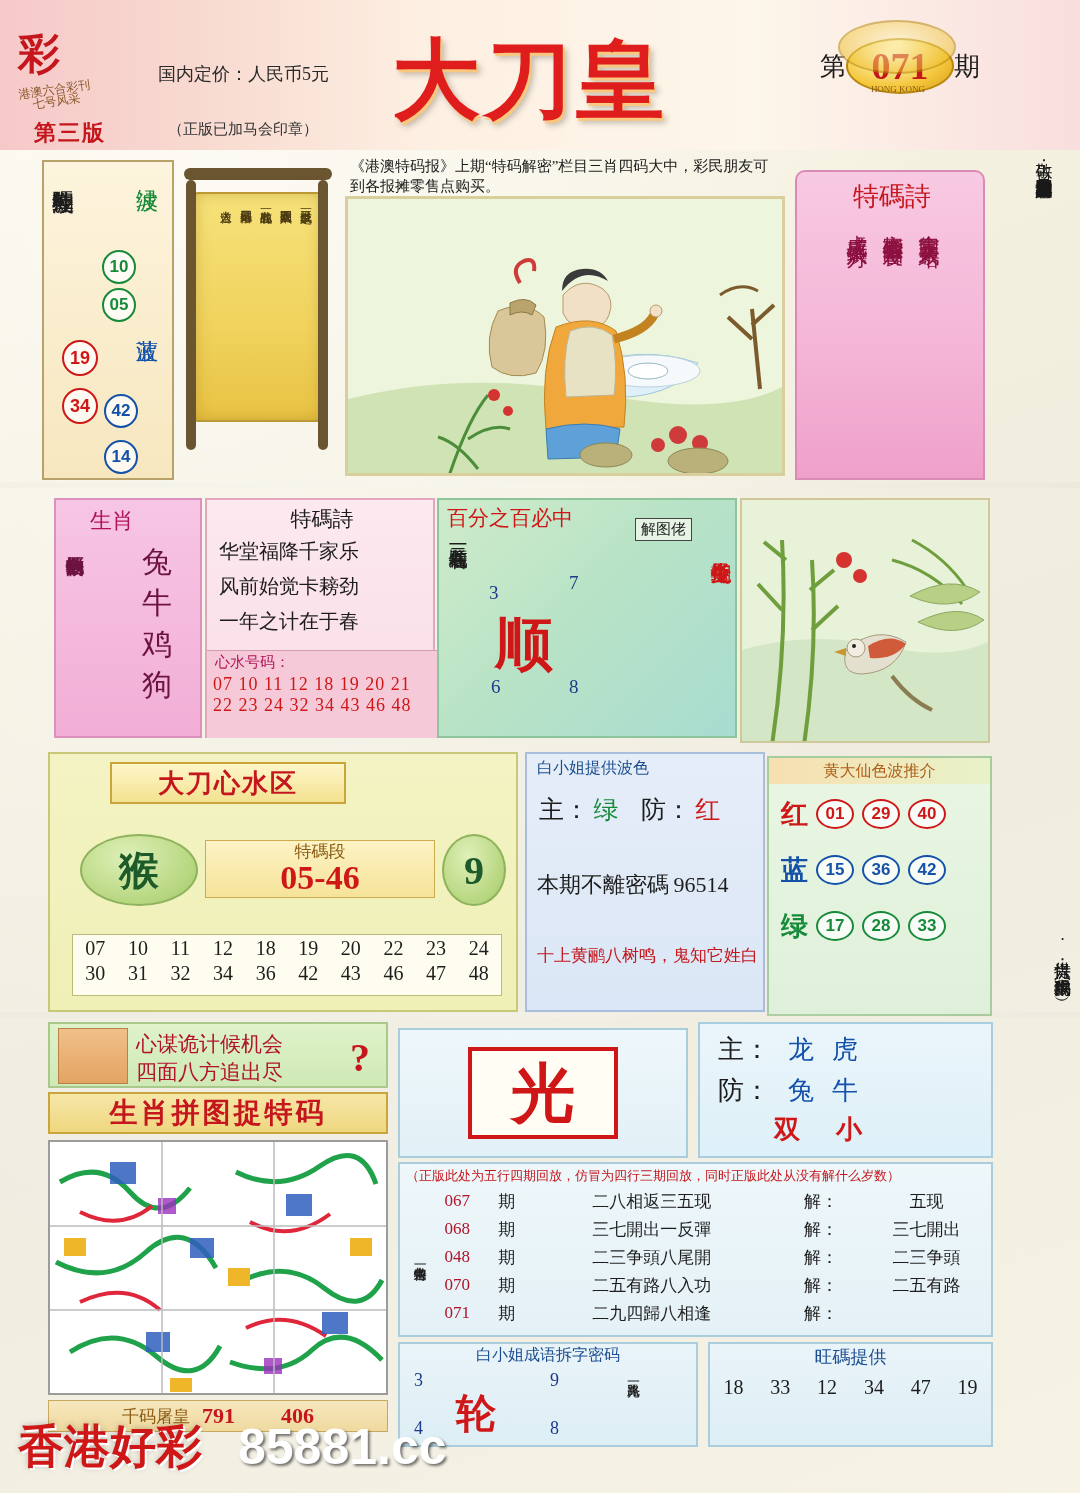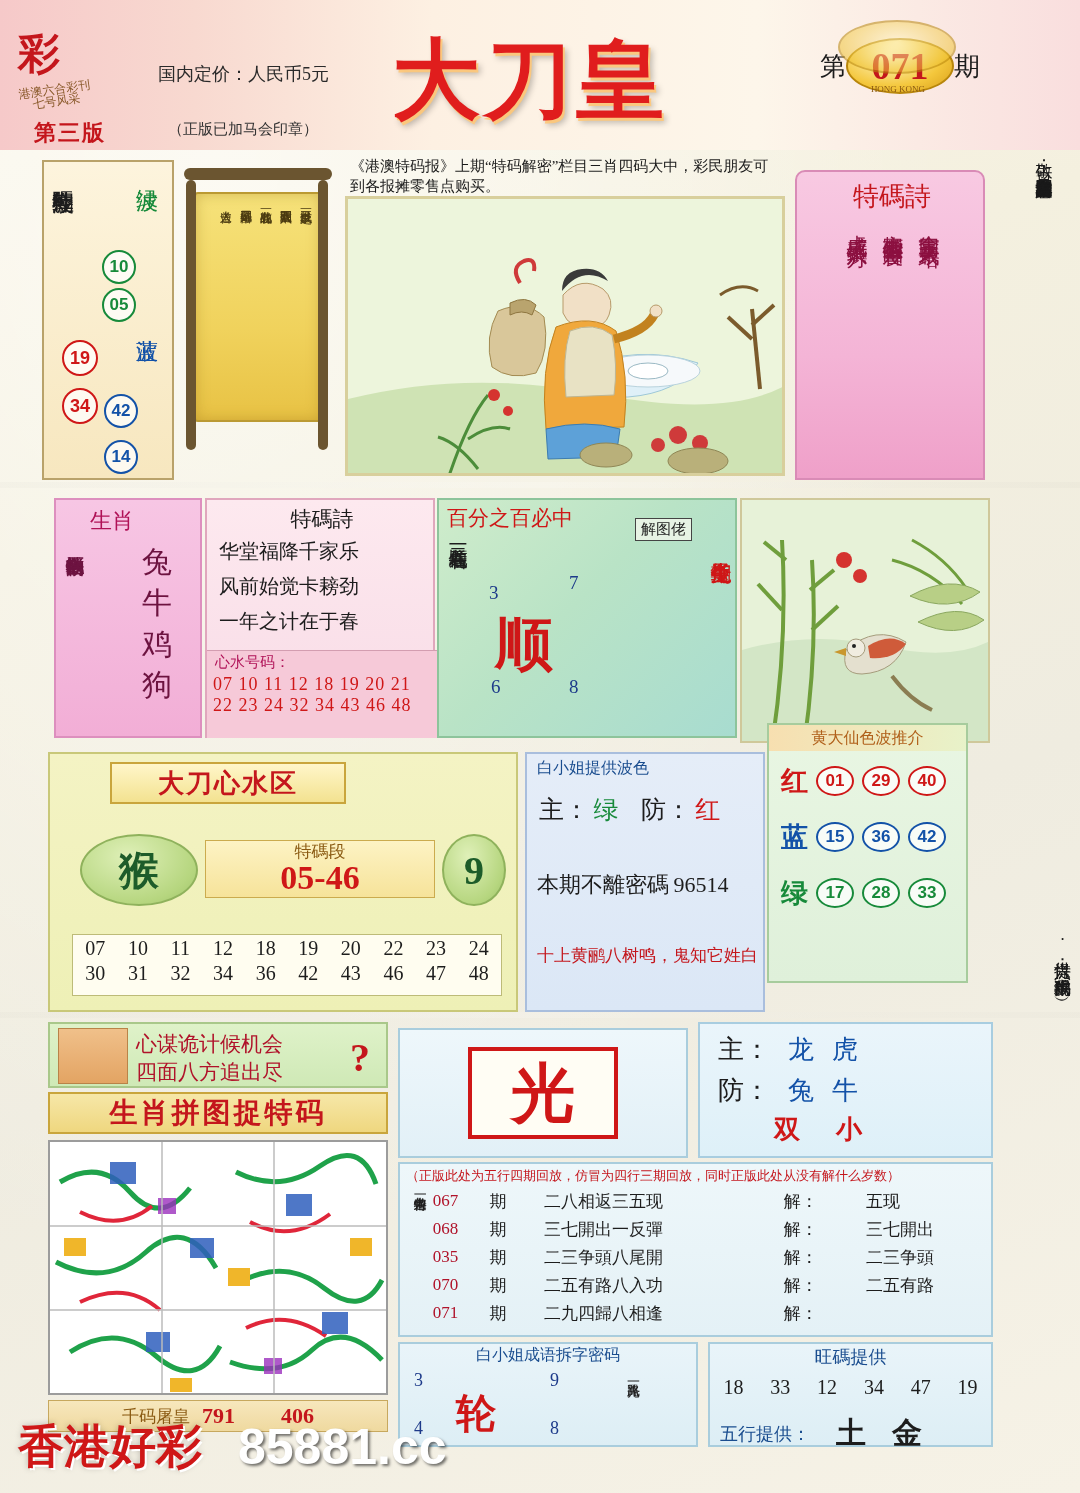--- a/index.html
+++ b/index.html
@@ -164,21 +164,21 @@
   
   #bai { left:525px; top:752px; width:240px; height:260px;
     background: linear-gradient(180deg,#e5edf8,#dbe7f6);
     border:2px solid #a9bedd; }
   #bai .hd { font-size:16px; color:#1a4d8f; font-family:"Liberation Serif",serif;}
   #bai .zhu { font-size:25px; color:#1d1d1d; font-family:"Liberation Serif",serif;}
   #bai .g { color:#178a3a; } #bai .r { color:#cf1717; }
   #bai .mima { font-size:22px; color:#1d1d1d; font-family:"Liberation Serif",serif;}
   #bai .rid { font-size:17px; color:#c4161c; font-family:"Liberation Serif",serif;}
 
-  #huang { left:767px; top:723px; width:201px; height:260px;
+  #huang { left:767px; top:756px; width:225px; height:260px;
     background: linear-gradient(180deg,#e9f6e3,#dff0da);
     border:2px solid #a7cc9d; }
   #huang .hd { font-size:16px; color:#b0601a; font-family:"Liberation Serif",serif; background:linear-gradient(90deg,#f7dfb0,#e8f2c9);}
   .rowlab { font-size:27px; font-weight:bold; font-family:"Liberation Serif",serif;}
   .lr { color:#cf1717;} .lb { color:#1352a8;} .lg { color:#178a3a;}
 
   
   #puzzlebox { left:48px; top:1022px; width:340px; height:410px; }
   #qbanner { position:absolute; left:0; top:0; width:340px; height:66px;
     background: linear-gradient(180deg,#dff2c9,#cfe9b6);
@@ -616,40 +616,40 @@
       <span class="v">牛</span>
     </div>
     <div style="display:flex;align-items:center;gap:36px;padding:4px 0 0 74px;">
       <span class="rr">双</span>
       <span class="rr">小</span>
     </div>
   </div>
 
   <div id="hist" class="abs">
     <div class="note" style="margin:3px 0 2px 6px;">（正版此处为五行四期回放，仿冒为四行三期回放，同时正版此处从没有解什么岁数）</div>
-    <div style="display:flex;">
+    <div style="display:flex;text-align:center;">
       <div class="vt vert" style="width:26px;height:140px;margin-left:4px;">曾道人一句中特</div>
       <table>
         <tbody>
             <tr>
           <td class="qi">067</td>
           <td>期</td>
           <td style="padding-left:16px;">二八相返三五现</td>
           <td style="padding-left:20px;">解：</td>
           <td>五现</td>
         </tr>
         <tr>
           <td class="qi">068</td>
           <td>期</td>
           <td style="padding-left:16px;">三七開出一反彈</td>
           <td style="padding-left:20px;">解：</td>
           <td>三七開出</td>
         </tr>
         <tr>
-          <td class="qi">035</td>
+          <td class="qi">048</td>
           <td>期</td>
           <td style="padding-left:16px;">二三争頭八尾開</td>
           <td style="padding-left:20px;">解：</td>
           <td>二三争頭</td>
         </tr>
         <tr>
           <td class="qi">070</td>
           <td>期</td>
           <td style="padding-left:16px;">二五有路八入功</td>
           <td style="padding-left:20px;">解：</td>
@@ -680,25 +680,20 @@
   <div id="wangma" class="abs">
     <div class="hd ctr" style="height:26px;">旺碼提供</div>
     <div class="nums" style="display:flex;justify-content:space-around;margin-top:6px;">
       <span>18</span>
       <span>33</span>
       <span>12</span>
       <span>34</span>
       <span>47</span>
       <span>19</span>
     </div>
-    <div style="display:flex;align-items:center;gap:26px;margin:14px 0 0 10px;">
-      <span class="wx">五行提供：</span>
-      <span class="wxv">土</span>
-      <span class="wxv">金</span>
-    </div>
   </div>
 
   <div id="wm" class="abs" style="display:flex;align-items:center;gap:16px;">
     <span class="cn">香港好彩</span>
     <span class="dm">85881.cc</span>
   </div>
 
   <div class="crease abs" style="left:0;top:482px;width:1080px;height:6px;opacity:.35;"></div>
   <div class="crease abs" style="left:0;top:1012px;width:1080px;height:6px;opacity:.3;"></div>
 </div>

